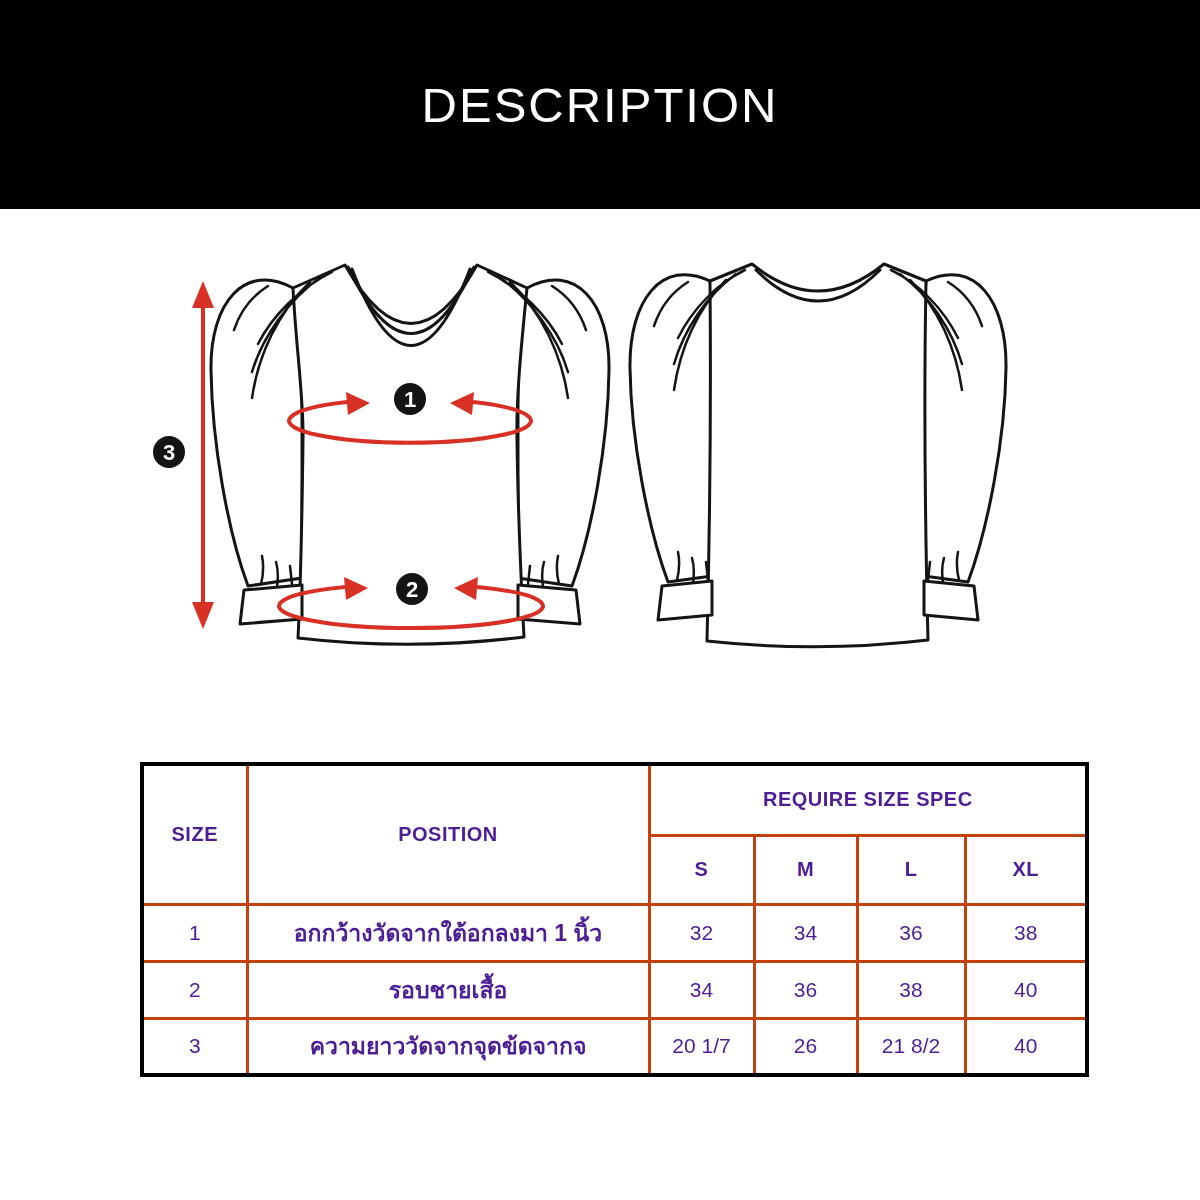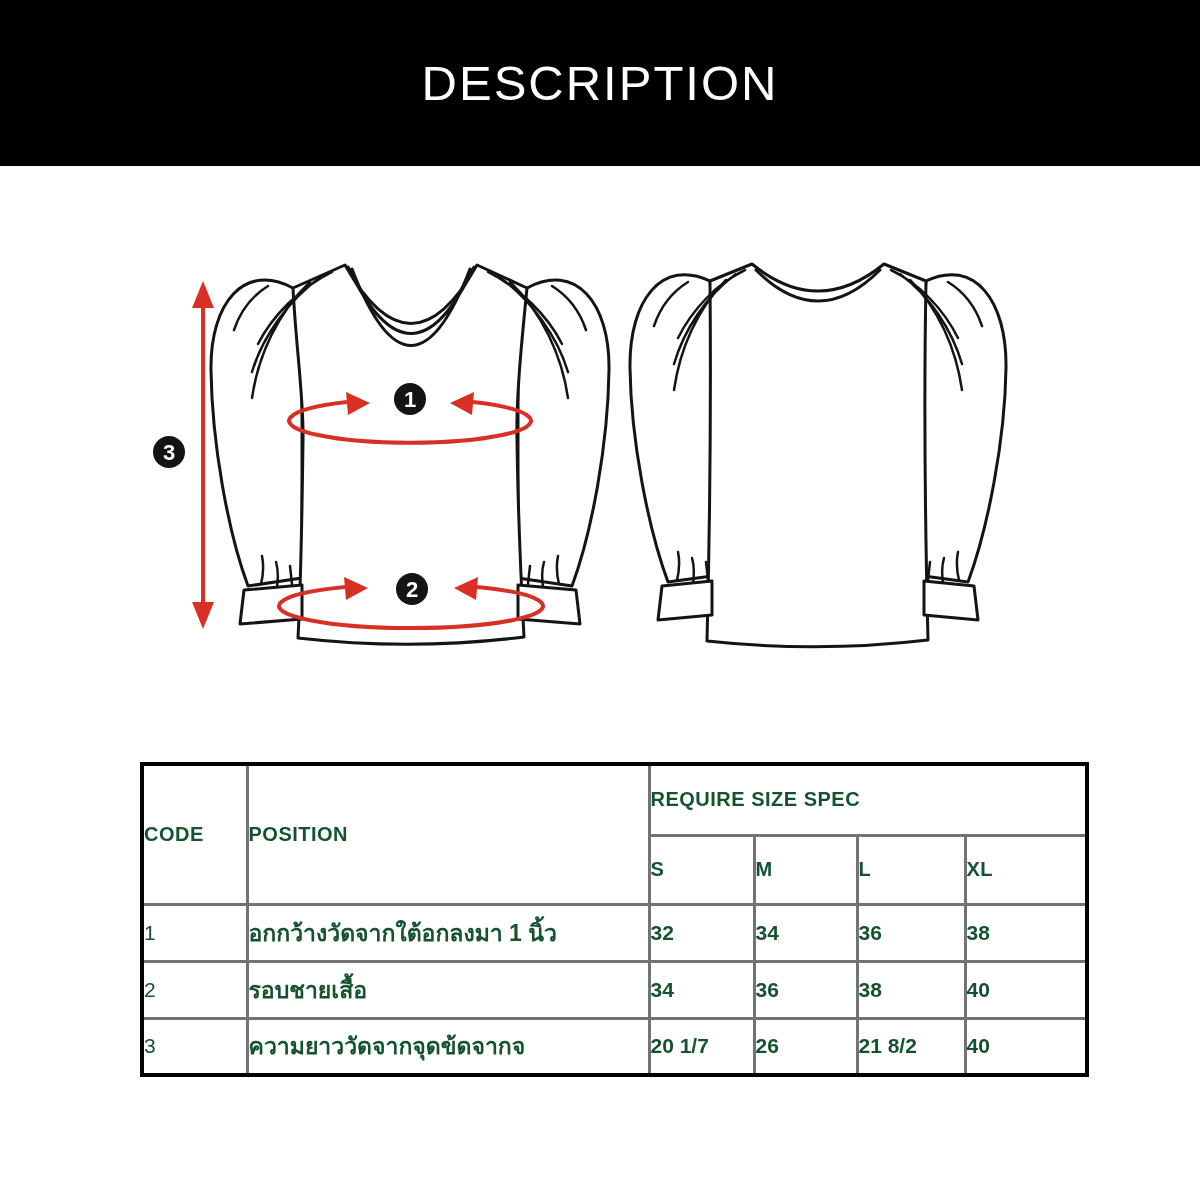--- a/index.html
+++ b/index.html
@@ -3,44 +3,44 @@
 <meta charset="utf-8">
 <style>
   html,body { margin:0; padding:0; }
   body {
     width:1200px; height:1200px; position:relative;
     background:#ffffff;
     font-family:"Liberation Sans", sans-serif;
     overflow:hidden;
   }
   .banner {
-    position:absolute; left:0; top:0; width:1200px; height:166px;
+    position:absolute; left:0; top:0; width:1200px; height:209px;
     background:#000000;
     display:flex; align-items:center; justify-content:center;
   }
   .banner-title {
     color:#ffffff; font-size:49px; font-weight:300;
     letter-spacing:2px; margin:0; font-family:"Liberation Sans", sans-serif;
   }
   .diagram-wrap { position:absolute; left:0; top:230px; width:1200px; height:480px; }
   table.spec {
     position:absolute; left:140px; top:762px;
     border-collapse:collapse; table-layout:fixed;
     width:945px;
     border:4px solid #000;
   }
   table.spec th, table.spec td {
-    border:3px solid #737373;
-    text-align:left; vertical-align:middle;
-    color:#14532d; padding:0;
+    border:3px solid #c2410c;
+    text-align:center; vertical-align:middle;
+    color:#4c1d95; padding:0;
   }
   th.hdr { font-size:20px; font-weight:bold; letter-spacing:0.5px; }
   td.code-cell { font-size:21px; font-weight:400; }
   td.pos-cell  { font-size:23px; font-weight:700; text-align:left; padding-left:12px; }
-  td.val-cell  { font-size:21px; font-weight:700; }
+  td.val-cell  { font-size:21px; font-weight:400; }
 </style>
 </head>
 <body>
 
 <div class="banner">
   <h1 class="banner-title">DESCRIPTION</h1>
 </div>
 
 <div class="diagram-wrap">
 <svg width="1200" height="480" viewBox="0 230 1200 480">
@@ -155,21 +155,21 @@
   <colgroup>
     <col style="width:105px">
       <col style="width:402px">
     <col style="width:105px">
       <col style="width:103px">
     <col style="width:108px">
       <col style="width:122px">
   </colgroup>
   <thead>
     <tr style="height:71px">
-      <th class="hdr" rowspan="2">CODE</th>
+      <th class="hdr" rowspan="2">SIZE</th>
       <th class="hdr" rowspan="2">POSITION</th>
       <th class="hdr" colspan="4">REQUIRE SIZE SPEC</th>
     </tr>
     <tr style="height:69px">
       <th class="hdr">S</th>
       <th class="hdr">M</th>
       <th class="hdr">L</th>
       <th class="hdr">XL</th>
     </tr>
   </thead>

